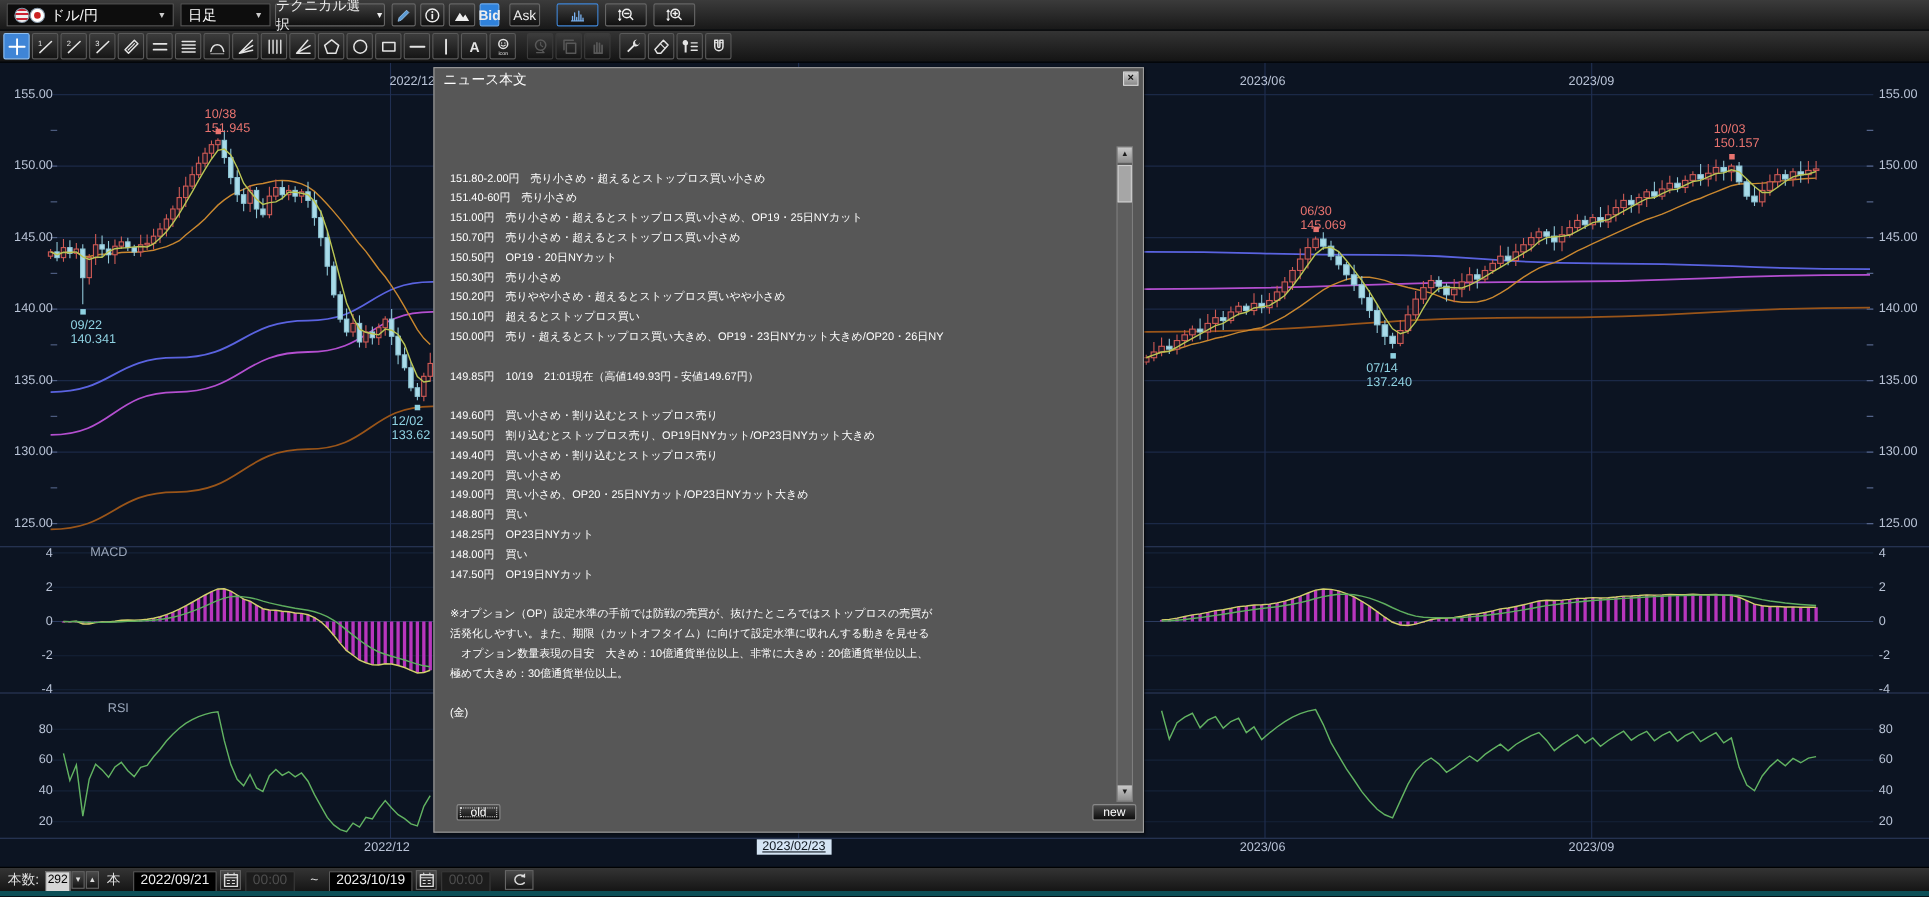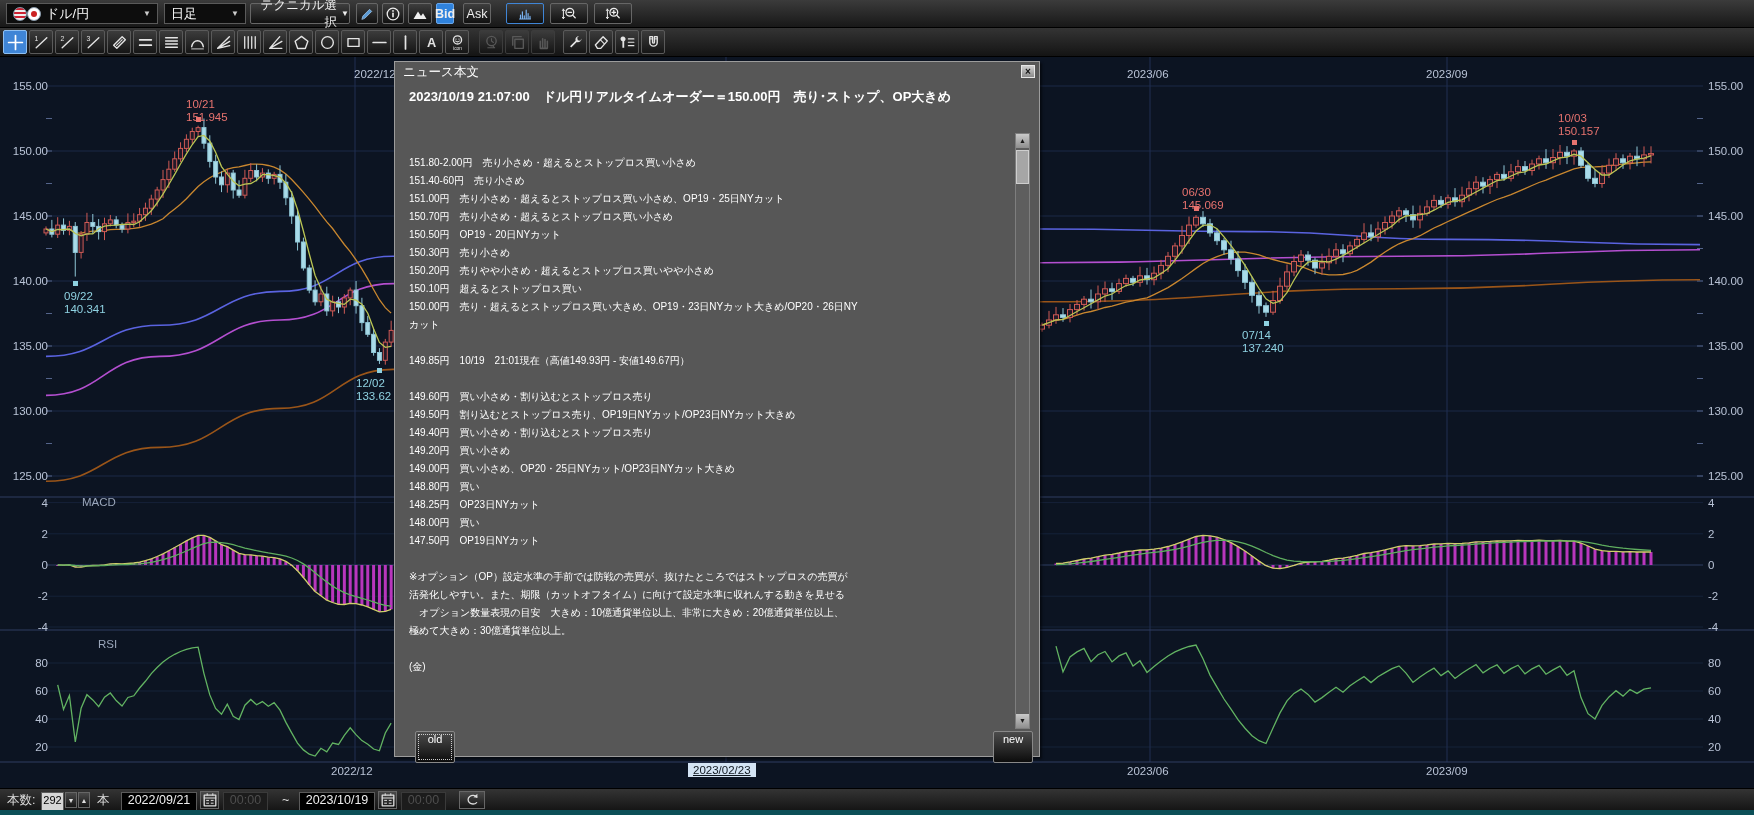--- a/index.html
+++ b/index.html
@@ -39,21 +39,21 @@
   .dlg-title{position:absolute;left:8px;top:2px;font-size:12.5px;color:#fff;}
   .dlg-close{position:absolute;right:4px;top:3px;width:14px;height:13px;background:linear-gradient(#cfcfcf,#8a8a8a);
              border:1px solid #e6e6e6;color:#111;font-size:10px;line-height:11px;text-align:center;font-weight:bold;box-sizing:border-box;}
   .dlg-head{position:absolute;left:14px;top:26px;font-size:13px;font-weight:bold;white-space:pre-wrap;width:600px;}
   .dlg-body{position:absolute;left:14px;top:92px;width:596px;font-size:10px;}
   .dlg-body div{height:18px;line-height:18px;white-space:nowrap;overflow:visible;}
   .scrollbar{position:absolute;left:620px;top:71px;width:15px;height:596px;background:#5e5e5e;border:1px solid #7e7e7e;box-sizing:border-box;}
   .sb-btn{position:absolute;left:0;width:13px;height:14px;background:linear-gradient(#c9c9c9,#8e8e8e);
           color:#1a1a1a;font-size:7px;text-align:center;line-height:14px;}
   .sb-thumb{position:absolute;left:0;top:16px;width:13px;height:34px;background:#a6a6a6;border:1px solid #cecece;box-sizing:border-box;}
-  .dlg-btn{position:absolute;top:669px;width:40px;height:32px;background:linear-gradient(#4c4c4c,#0c0c0c);
+  .dlg-btn{position:absolute;top:669px;width:40px;height:15px;background:linear-gradient(#4c4c4c,#0c0c0c);
            border:1px solid #888;border-radius:2px;color:#fff;font-size:11px;text-align:center;line-height:15px;box-sizing:border-box;}
   .dlg-btn.focus{outline:1px dotted #ccc;outline-offset:-4px;}
   
   .statusbar{position:absolute;left:0;top:788px;width:1754px;height:22px;z-index:5;
              background:linear-gradient(#343434,#141414);border-top:1px solid #000;font-size:12.5px;}
   .sb-item{position:absolute;top:3px;height:16px;line-height:16px;}
   .inpbox{position:absolute;top:3px;height:20px;background:#000;border:1px solid #5a5a5a;color:#eee;
           font-size:12.5px;text-align:center;line-height:15px;box-sizing:border-box;}
   .inpbox.lite{background:#d6d6d6;color:#000;font-size:11px;}
   .inpbox.dis{background:#1c1c1c;color:#4e4e4e;border-color:#3a3a3a;}
@@ -72,21 +72,21 @@
     <div class="selbox" style="left:6px;width:152px;">
       <span class="flag us"></span>
       <span class="flag jp"></span>
       <span>ドル/円</span>
       <span class="dd">▼</span>
     </div>
     <div class="selbox" style="left:164px;width:82px;">
       <span>日足</span>
       <span class="dd">▼</span>
     </div>
-    <div class="tbtn" style="left:250px;width:100px;text-align:right;">
+    <div class="tbtn" style="left:250px;width:100px;">
       <span>テクニカル選択</span>
       <span class="dd" style="font-size:8px;">▼</span>
     </div>
     <div class="tbtn" style="left:356px;width:22px;">
         <span style="display: flex;">
           <svg viewBox="0 0 16 16" width="16" height="16" fill="none" stroke="currentColor" stroke-width="1.3" stroke-linecap="round" stroke-linejoin="round">
             <path d="M3 13l.9-3L10.6 3.3l2.1 2.1L6 12.1z" fill="#5b9bd5" stroke="#9cc3e8" stroke-width=".8"></path>
           </svg>
         </span>
       </div>
@@ -843,21 +843,21 @@
       <div class="axlab" style="left: 82px; top: 496px; color: rgb(154, 166, 186);">MACD</div>
       <div class="axlab" style="left: 98px; top: 638px; color: rgb(154, 166, 186);">RSI</div>
       <div class="axlab" style="left: 354px; top: 68px;">2022/12</div>
       <div class="axlab" style="left: 1127px; top: 68px;">2023/06</div>
       <div class="axlab" style="left: 1426px; top: 68px;">2023/09</div>
       <div class="axlab" style="left: 331px; top: 765px;">2022/12</div>
       <div class="axlab" style="left: 1127px; top: 765px;">2023/06</div>
       <div class="axlab" style="left: 1426px; top: 765px;">2023/09</div>
       <div class="dtooltip" style="left: 688px; top: 763px; text-decoration: underline;">2023/02/23</div>
       <div class="ann" style="left: 186px; top: 98px; color: rgb(232, 115, 111);">
-        <div>10/21</div>
+        <div>10/38</div>
         <div>151.945</div>
       </div>
       <div class="mark" style="left: 196px; top: 116.715px; background: rgb(232, 115, 111);"></div>
       <div class="ann" style="left: 64px; top: 290px; color: rgb(143, 210, 226);">
         <div>09/22</div>
         <div>140.341</div>
       </div>
       <div class="mark" style="left: 73px; top: 280.567px; background: rgb(143, 210, 226);"></div>
       <div class="ann" style="left: 356px; top: 377px; color: rgb(143, 210, 226);">
         <div>12/02</div>
@@ -877,32 +877,30 @@
       <div class="ann" style="left: 1558px; top: 112px; color: rgb(232, 115, 111);">
         <div>10/03</div>
         <div>150.157</div>
       </div>
       <div class="mark" style="left: 1572px; top: 139.959px; background: rgb(232, 115, 111);"></div>
     </div>
 
   <div class="dialog">
     <div class="dlg-title">ニュース本文</div>
     <div class="dlg-close">×</div>
-    <div class="dlg-head">2023/10/19 21:07:00　ドル円リアルタイムオーダー＝150.00円　売り･ストップ、OP大きめ</div>
     <div class="dlg-body" id="dlgbody">
         <div>151.80-2.00円　売り小さめ・超えるとストップロス買い小さめ</div>
         <div>151.40-60円　売り小さめ</div>
         <div>151.00円　売り小さめ・超えるとストップロス買い小さめ、OP19・25日NYカット</div>
         <div>150.70円　売り小さめ・超えるとストップロス買い小さめ</div>
         <div>150.50円　OP19・20日NYカット</div>
         <div>150.30円　売り小さめ</div>
         <div>150.20円　売りやや小さめ・超えるとストップロス買いやや小さめ</div>
         <div>150.10円　超えるとストップロス買い</div>
         <div>150.00円　売り・超えるとストップロス買い大きめ、OP19・23日NYカット大きめ/OP20・26日NY</div>
-        <div>カット</div>
         <div></div>
         <div>149.85円　10/19　21:01現在（高値149.93円 - 安値149.67円）</div>
         <div></div>
         <div>149.60円　買い小さめ・割り込むとストップロス売り</div>
         <div>149.50円　割り込むとストップロス売り、OP19日NYカット/OP23日NYカット大きめ</div>
         <div>149.40円　買い小さめ・割り込むとストップロス売り</div>
         <div>149.20円　買い小さめ</div>
         <div>149.00円　買い小さめ、OP20・25日NYカット/OP23日NYカット大きめ</div>
         <div>148.80円　買い</div>
         <div>148.25円　OP23日NYカット</div>

